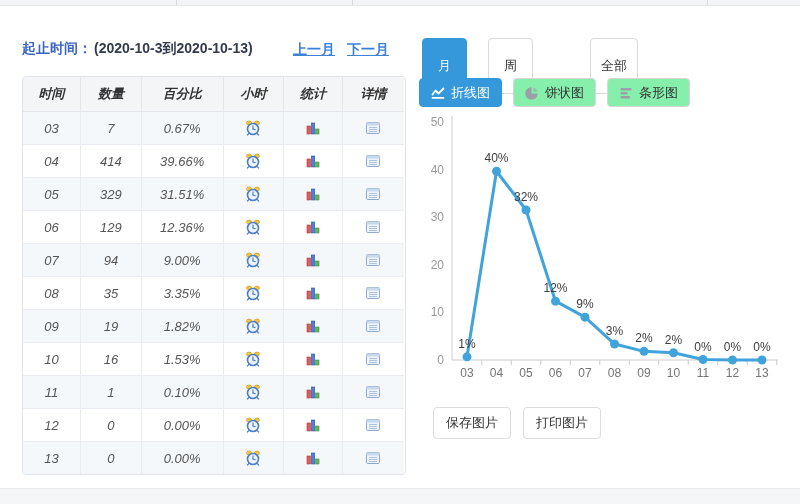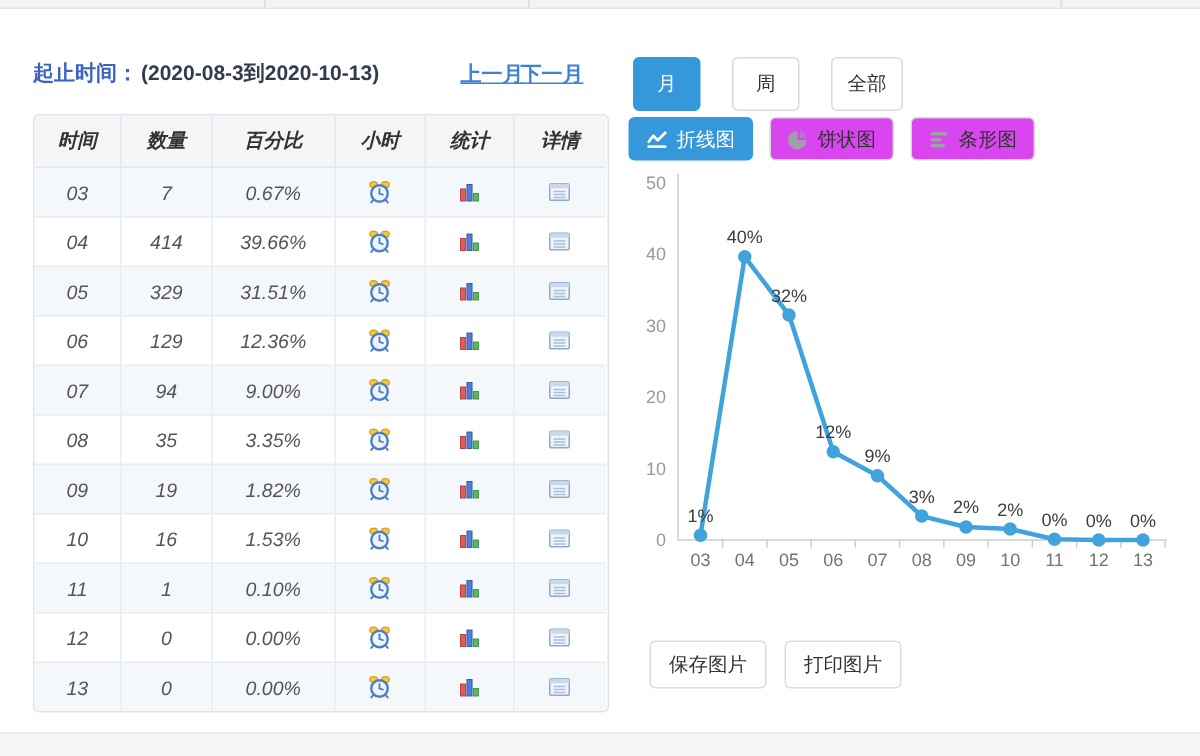--- a/index.html
+++ b/index.html
@@ -10,67 +10,67 @@
   
   .top-strip{position:absolute;left:0;top:0;width:800px;height:5px;background:#f3f4f5;border-bottom:1px solid #e6e6e8;}
   .top-strip .vdiv{position:absolute;top:0;width:1px;height:5px;background:#d9d9db;}
   .bottom-strip{position:absolute;left:0;top:488px;width:800px;height:16px;background:#f5f6f7;border-top:1px solid #eaeaec;}
 
   
   .date-wrap{position:absolute;left:22px;top:40px;font-size:14px;font-weight:bold;white-space:nowrap;}
   .date-label{color:#3a63c2;font-family:Liberation Serif, serif;}
   .date-range{color:#333a4d;margin-left:2px;}
   .hlink{position:absolute;top:41px;font-size:14px;font-weight:bold;color:#3e82d8;text-decoration:underline;cursor:pointer;white-space:nowrap;}
-  .link-prev{left:307px;}
+  .link-prev{left:293px;}
   .link-next{left:347px;text-align:center;}
   .range-group{position:absolute;left:422px;top:38px;display:flex;gap:21px;}
   .range-btn{font-family:inherit;font-size:13px;color:#333;background:#fff;border:1px solid #d9d9d9;border-radius:4px;padding:4px 15px;line-height:14px;cursor:pointer;}
-  .range-btn.small-pad{padding:10px 10px;}
+  .range-btn.small-pad{padding:20px 10px;margin-left:36px;}
   .range-btn.active{background:#3598db;border-color:#3598db;color:#fff;}
 
   
   .table-wrap{position:absolute;left:22px;top:76px;width:382px;border:1px solid #dfe3e8;border-radius:4px;overflow:hidden;background:#fff;font-style:italic;}
   table{border-collapse:collapse;table-layout:fixed;width:381px;}
   th{height:32px;background:#f4f5f6;font-size:13px;font-weight:bold;color:#333;border-right:1px solid #e3e6ea;border-bottom:1px solid #e3e6ea;}
   th:last-child{border-right:none;}
   td{height:32px;text-align:center;font-size:13px;color:#555;border-right:1px solid #e9ecf0;border-bottom:1px solid #e9ecf0;padding:0;}
   td:last-child{border-right:none;}
   tr:last-child td{border-bottom:none;}
   tr.stripe td{background:#f5f8fb;}
   .cell-icon{display:inline-block;width:16px;height:16px;vertical-align:middle;cursor:pointer;}
 
   
   .chart-tabs{position:absolute;left:419px;top:78px;display:flex;gap:11px;}
-  .chart-tab{display:flex;align-items:center;gap:6px;height:29px;padding:0 11px;font-family:inherit;font-size:13px;color:#333;background:#d946ef;border:1px solid #d7d7d7;border-radius:4px;cursor:pointer;}
+  .chart-tab{display:flex;align-items:center;gap:6px;height:29px;padding:0 11px;font-family:inherit;font-size:13px;color:#333;background:#86efac;border:1px solid #d7d7d7;border-radius:4px;cursor:pointer;}
   .chart-tab .tab-icon{color:#9aa0a6;display:inline-flex;}
   .chart-tab.active{background:#3598db;border-color:#3598db;color:#fff;}
   .chart-tab.active .tab-icon{color:#fff;}
 
   
   #chart-svg{position:absolute;left:418px;top:112px;}
   #chart-svg .axis{stroke:#cccccc;stroke-width:1;}
   #chart-svg .ytick{font-family:"Liberation Sans",sans-serif;font-size:12px;fill:#999999;}
   #chart-svg .xtick{font-family:"Liberation Sans",sans-serif;font-size:12px;fill:#737373;}
   #chart-svg .plabel{font-family:"Liberation Sans",sans-serif;font-size:12px;fill:#3d3d3d;}
 
   
   .actions{position:absolute;left:433px;top:407px;display:flex;gap:12px;}
-  .action-btn{font-family:inherit;font-size:13px;color:#333;background:#fff;border:1px solid #dcdcdc;border-radius:4px;padding:6px 12px;cursor:pointer;margin-top:20px;}
+  .action-btn{font-family:inherit;font-size:13px;color:#333;background:#fff;border:1px solid #dcdcdc;border-radius:4px;padding:6px 12px;cursor:pointer;}
 </style>
 </head>
 <body>
 
 <div class="top-strip">
   <span class="vdiv" style="left:176px"></span>
   <span class="vdiv" style="left:352px"></span>
   <span class="vdiv" style="left:707px"></span>
 </div>
 
 <div class="date-wrap">
-  <span class="date-label">起止时间：</span><span class="date-range">(2020-08-3到2020-10-13)</span>
+  <span class="date-label">起止时间：</span><span class="date-range">(2020-10-3到2020-10-13)</span>
 </div>
 <a class="hlink link-prev">上一月</a>
 <a class="hlink link-next">下一月</a>
 
 <div class="range-group">
   <button class="range-btn active">月</button>
   <button class="range-btn">周</button>
   <button class="range-btn small-pad">全部</button>
 </div>
 

